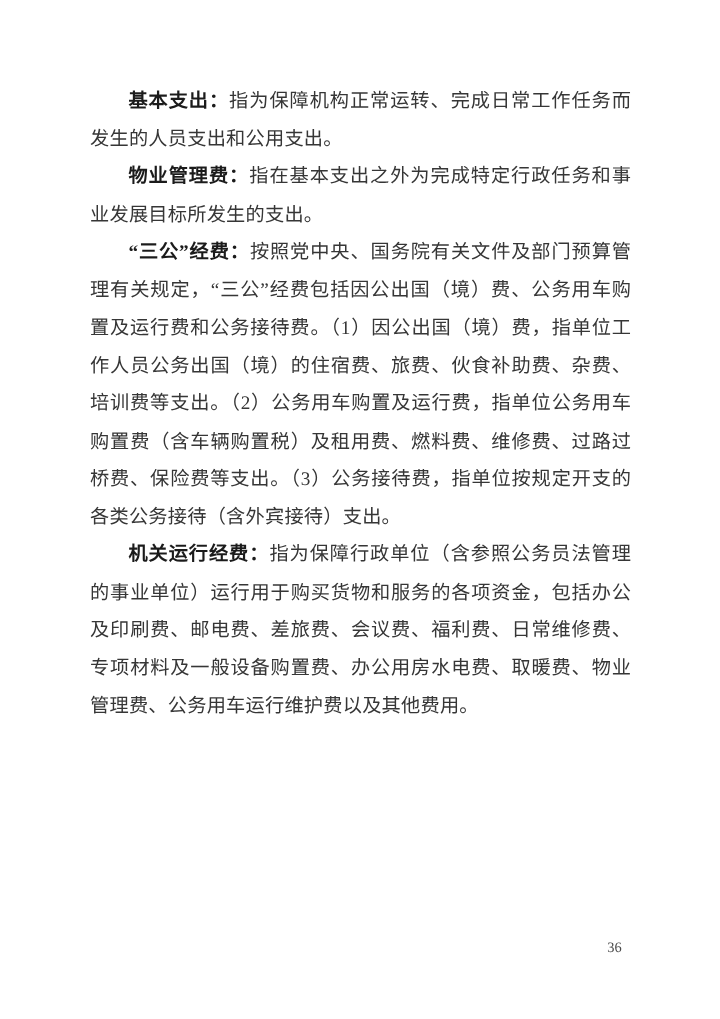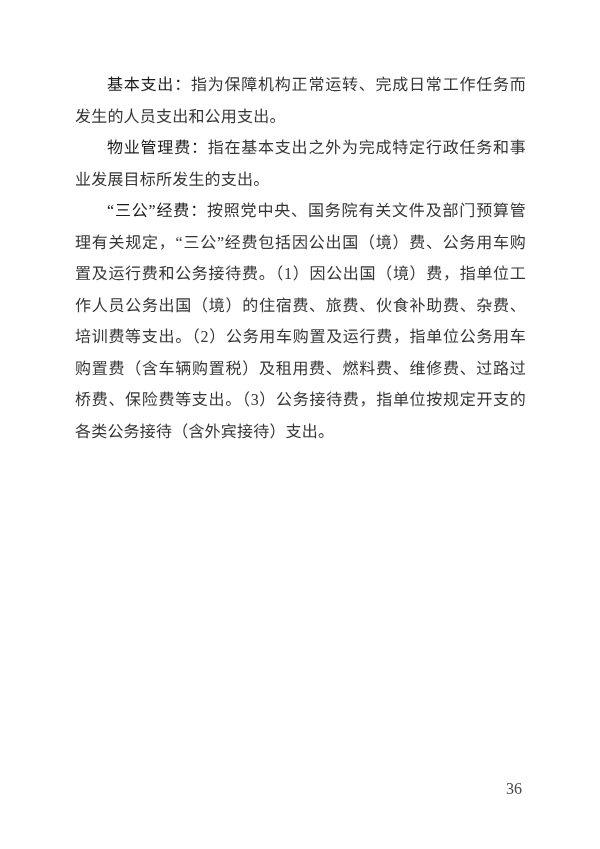--- a/index.html
+++ b/index.html
@@ -29,36 +29,37 @@
     margin: 0;
     font-size: 16px;
     line-height: 31.5px;
     color: #363636;
     text-align: justify;
     text-indent: 2em;
     letter-spacing: 0.2px;
     word-break: break-all;
   }
   .term {
-    font-weight: 400;
+    font-weight: 700;
     color: #1b1b1b;
   }
   .page-number {
     position: absolute;
     top: 782px;
     left: 506px;
-    font-size: 16px;
+    font-size: 12px;
     line-height: 14px;
     color: #4a4a4a;
     font-family: "Liberation Serif", "DejaVu Serif", serif;
   }
 </style>
 </head>
 <body>
 
 <div class="page">
   <div class="text-block">
     <p class="para"><span class="term">基本支出：</span><span>指为保障机构正常运转、完成日常工作任务而发生的人员支出和公用支出。</span></p>
     <p class="para"><span class="term">物业管理费：</span><span>指在基本支出之外为完成特定行政任务和事业发展目标所发生的支出。</span></p>
     <p class="para"><span class="term">“三公”经费：</span><span>按照党中央、国务院有关文件及部门预算管理有关规定，“三公”经费包括因公出国（境）费、公务用车购置及运行费和公务接待费。（1）因公出国（境）费，指单位工作人员公务出国（境）的住宿费、旅费、伙食补助费、杂费、培训费等支出。（2）公务用车购置及运行费，指单位公务用车购置费（含车辆购置税）及租用费、燃料费、维修费、过路过桥费、保险费等支出。（3）公务接待费，指单位按规定开支的各类公务接待（含外宾接待）支出。</span></p>
+    <p class="para"><span class="term">机关运行经费：</span><span>指为保障行政单位（含参照公务员法管理的事业单位）运行用于购买货物和服务的各项资金，包括办公及印刷费、邮电费、差旅费、会议费、福利费、日常维修费、专项材料及一般设备购置费、办公用房水电费、取暖费、物业管理费、公务用车运行维护费以及其他费用。</span></p>
   </div>
   <div class="page-number">36</div>
 </div>
 
 </body></html>

